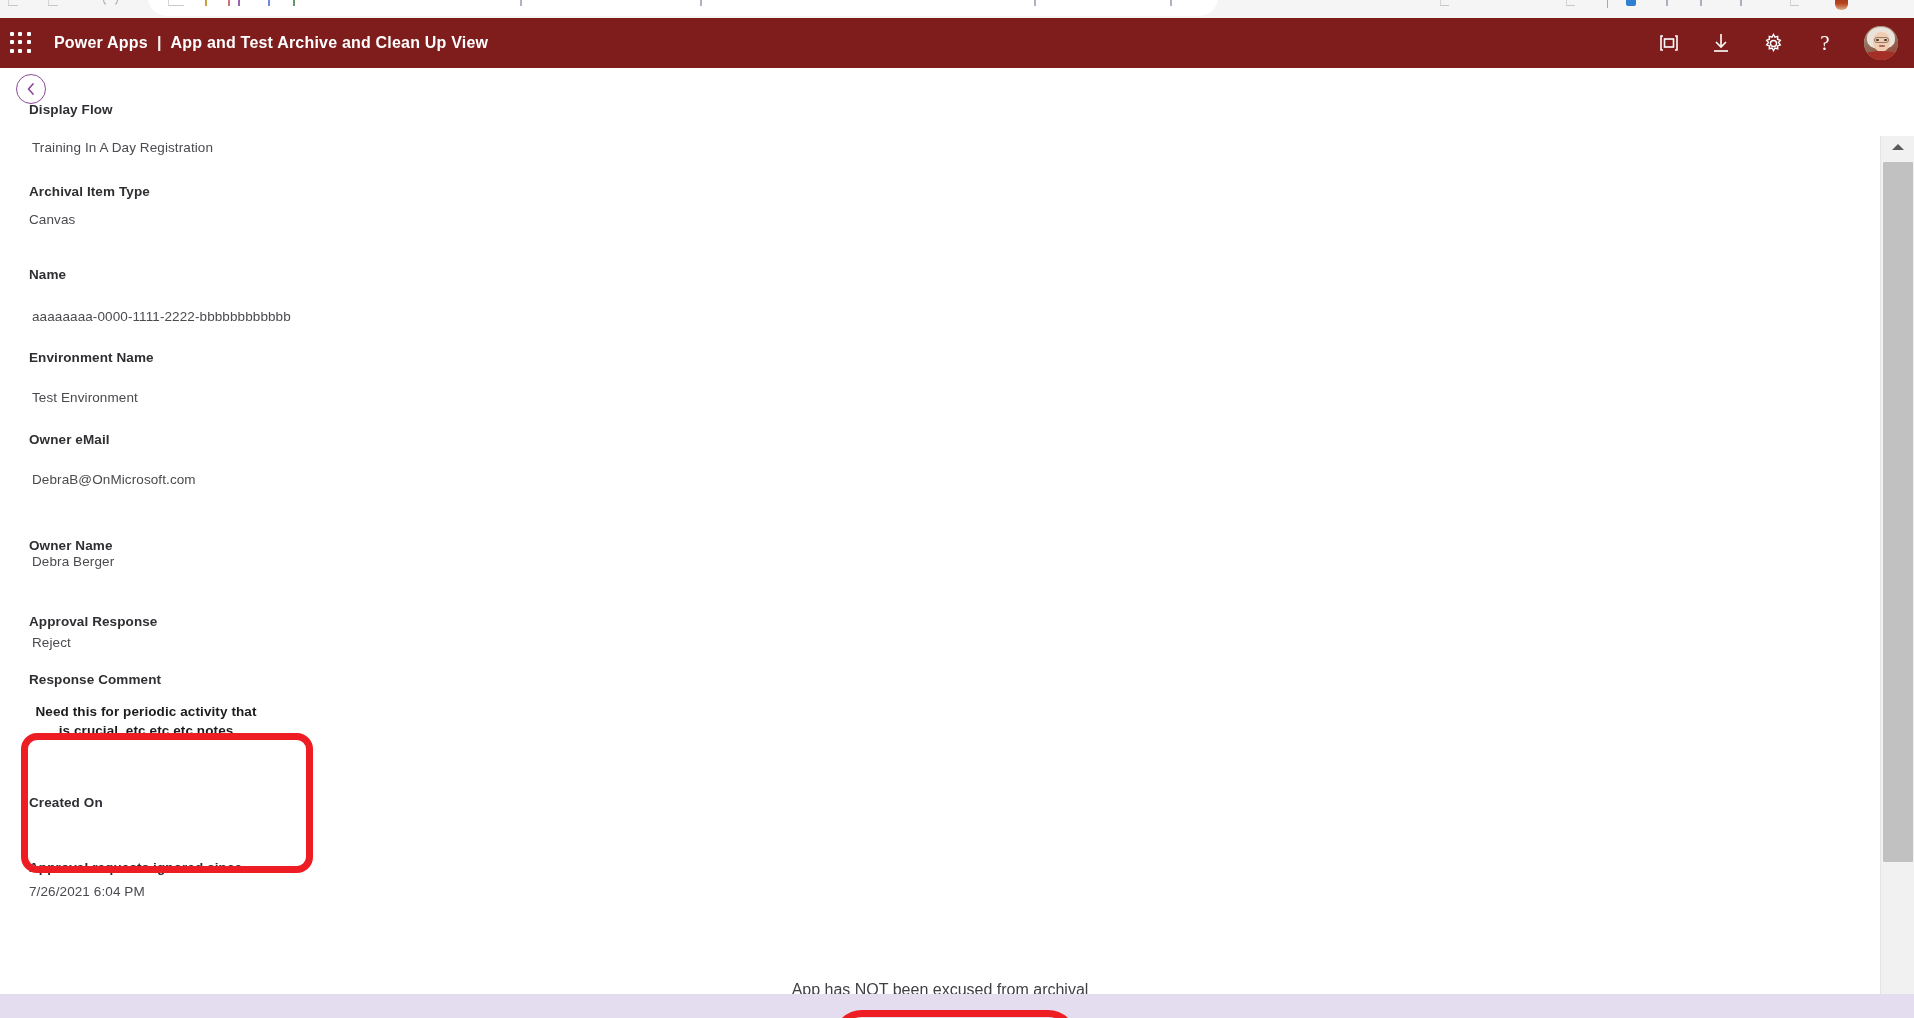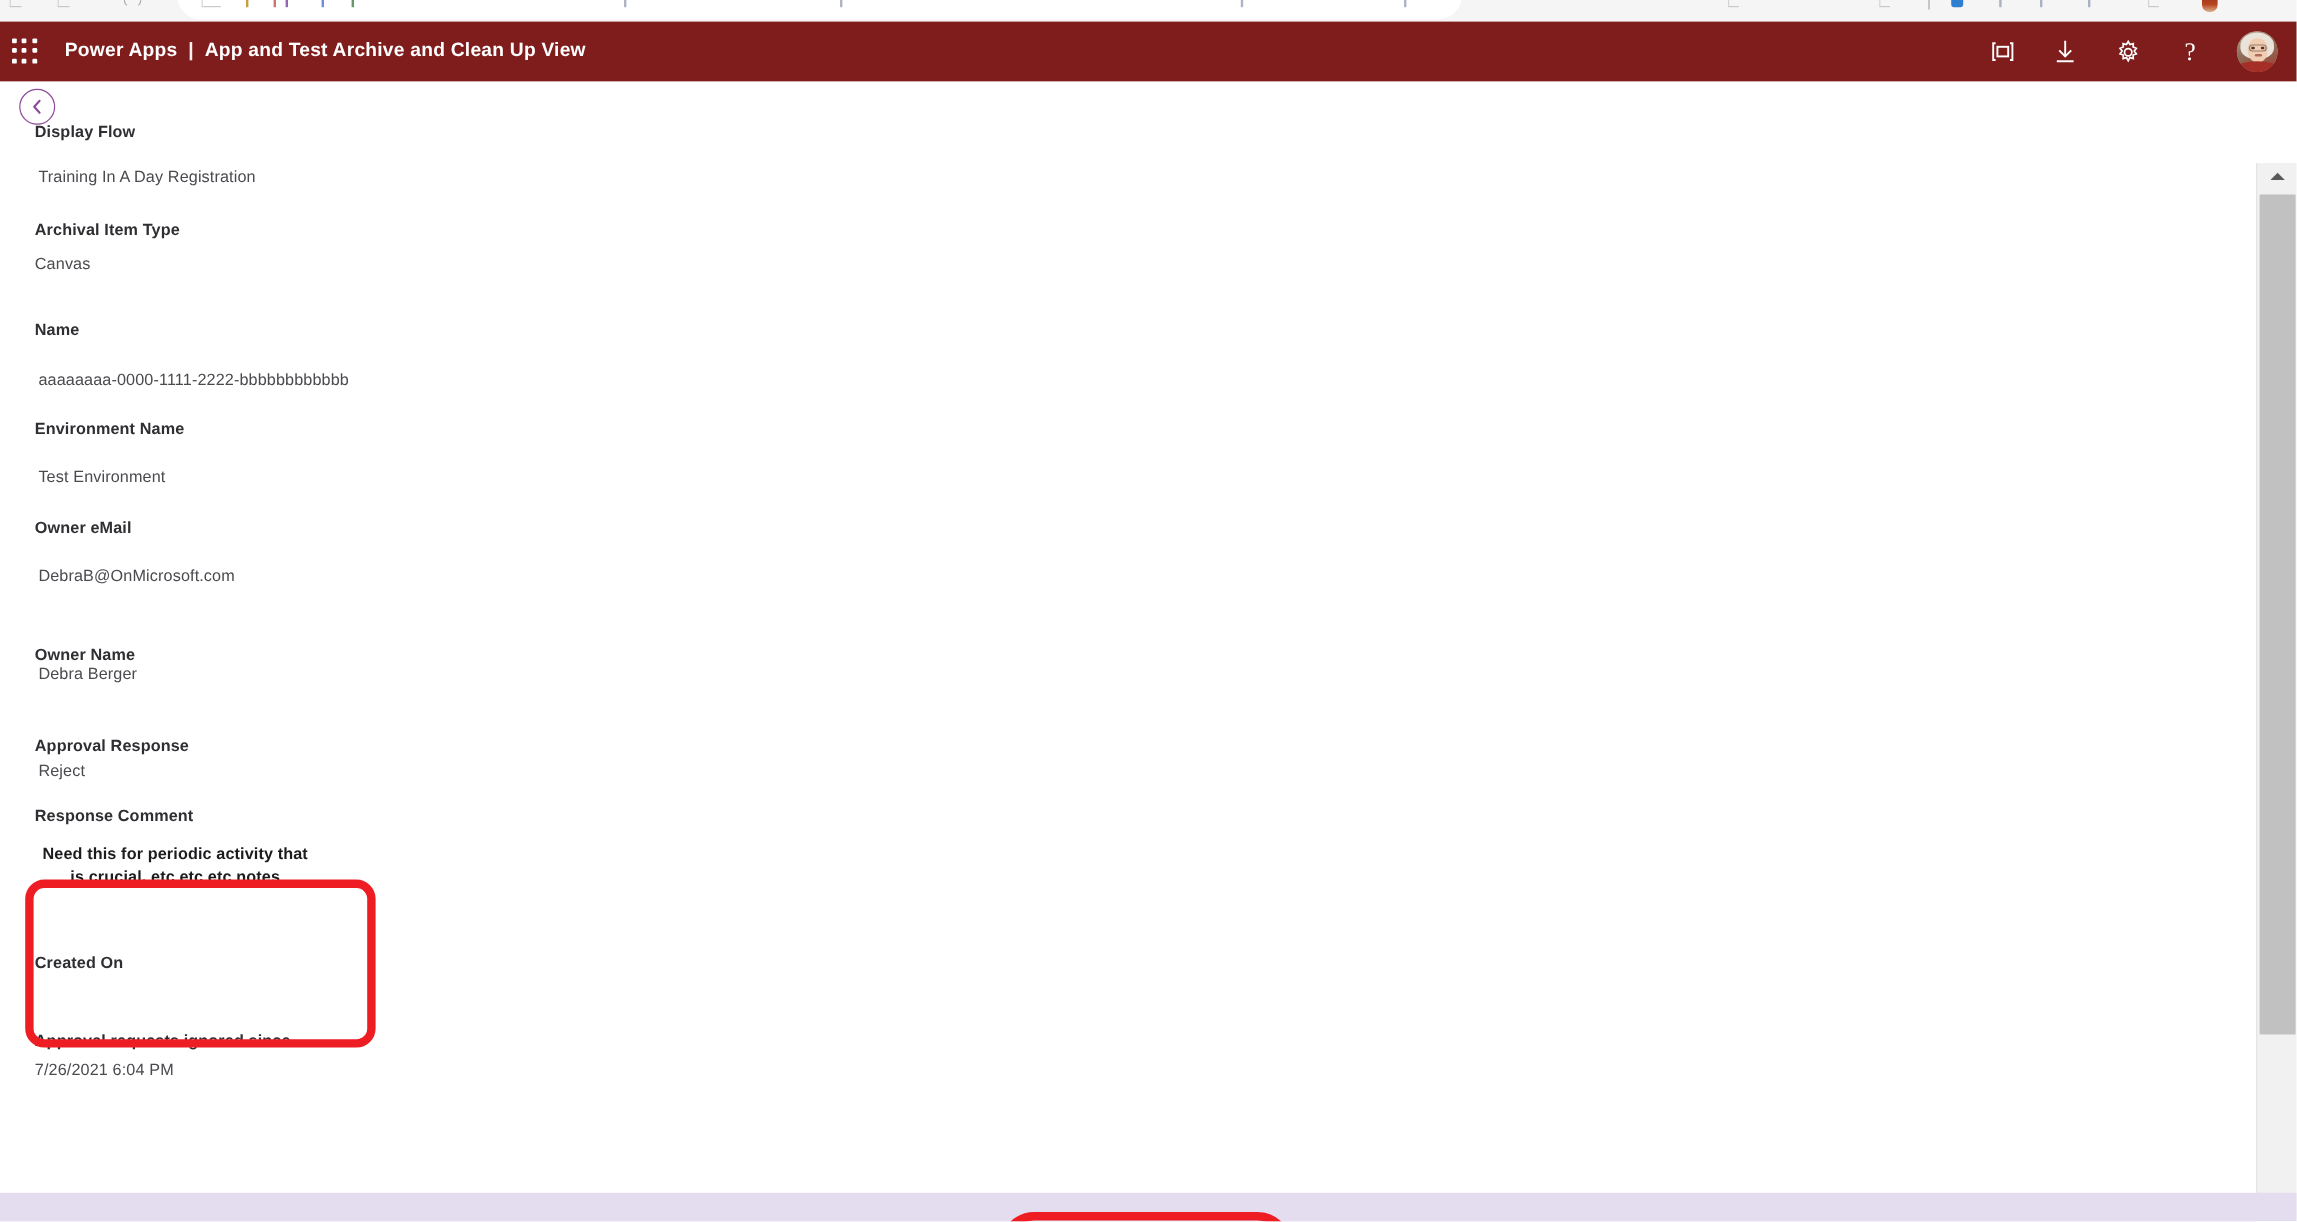--- a/index.html
+++ b/index.html
@@ -450,20 +450,21 @@
       <div class="fvalue strong p-comment-value">Need this for periodic activity that is crucial, etc etc etc notes</div>
 
       <div class="flabel p-created-label">Created On</div>
       <div class="fvalue tight p-created-value">7/26/2021 6:04 PM</div>
 
       <div class="flabel p-ignored-label">Approval requests ignored since</div>
     </div>
 
     <div class="annot-box"></div>
 
+    <div class="status-text">App has NOT been excused from archival</div>
 
     <div class="actionbar">
       <button class="action-link">Mark app as excused.</button>
     </div>
 
     <div class="annot-oval"></div>
 
     <div class="scrollbar">
       <div class="sb-arrow">
         <span class="sb-tri up"></span>

